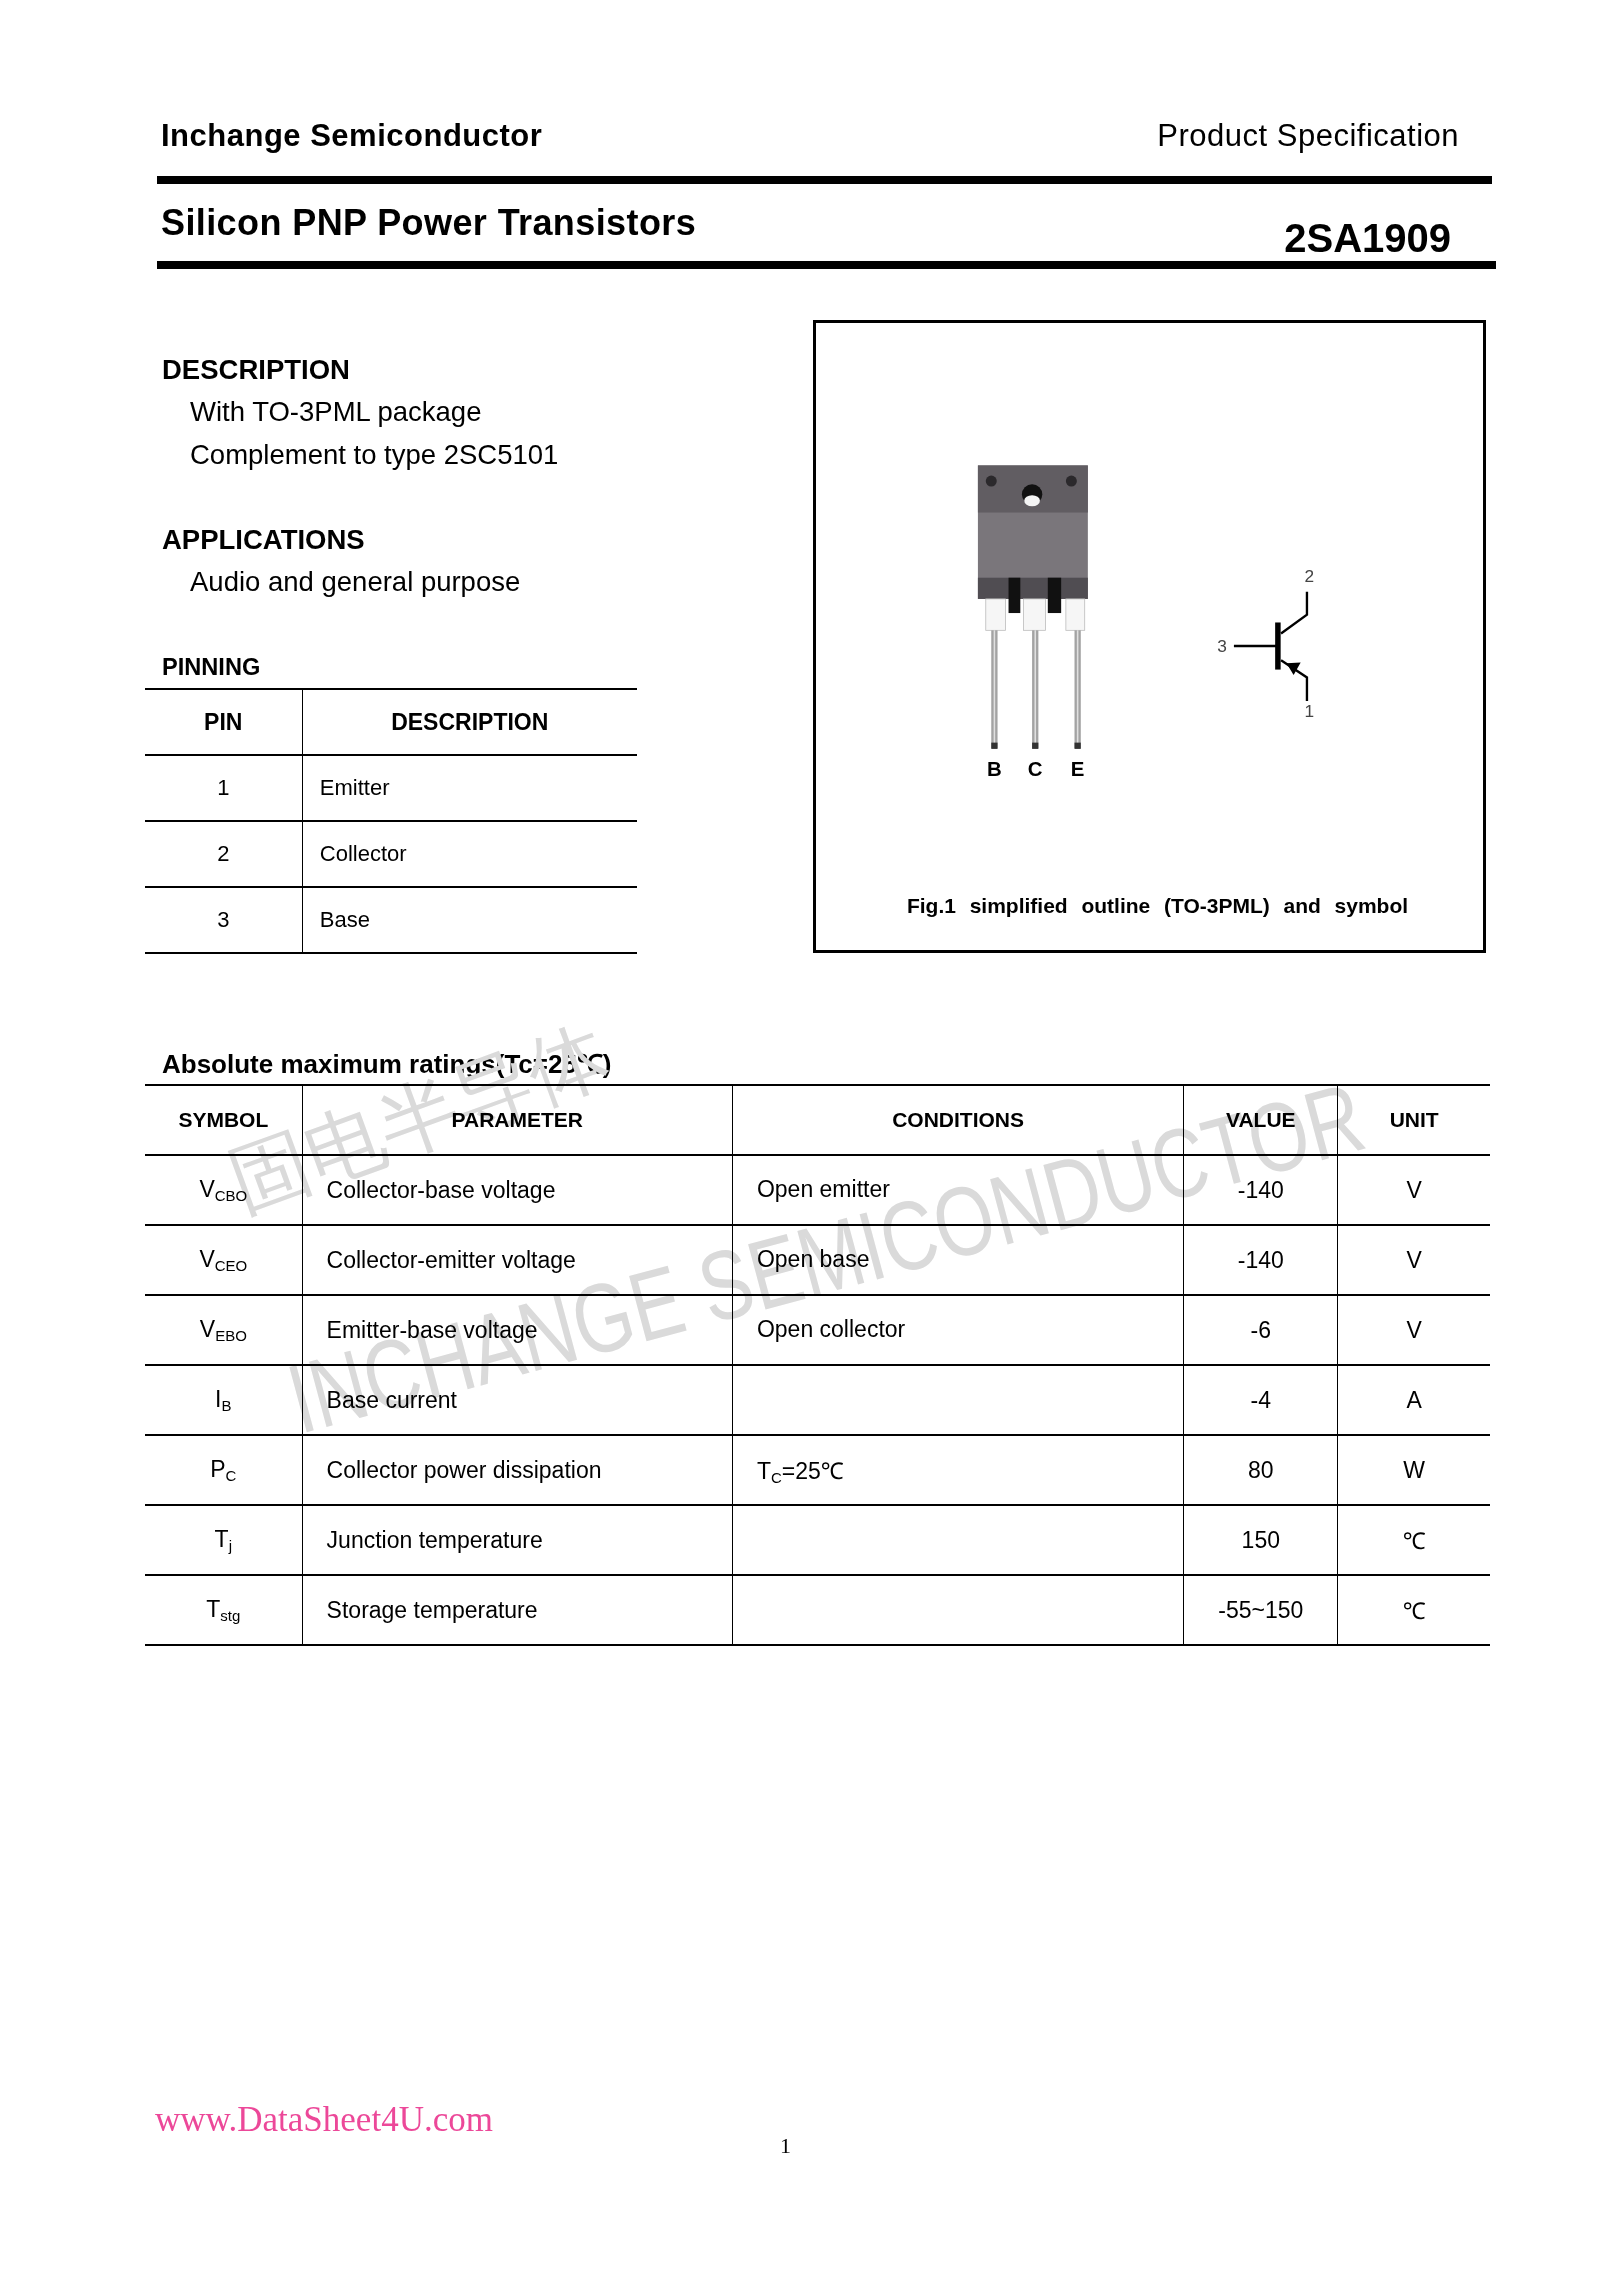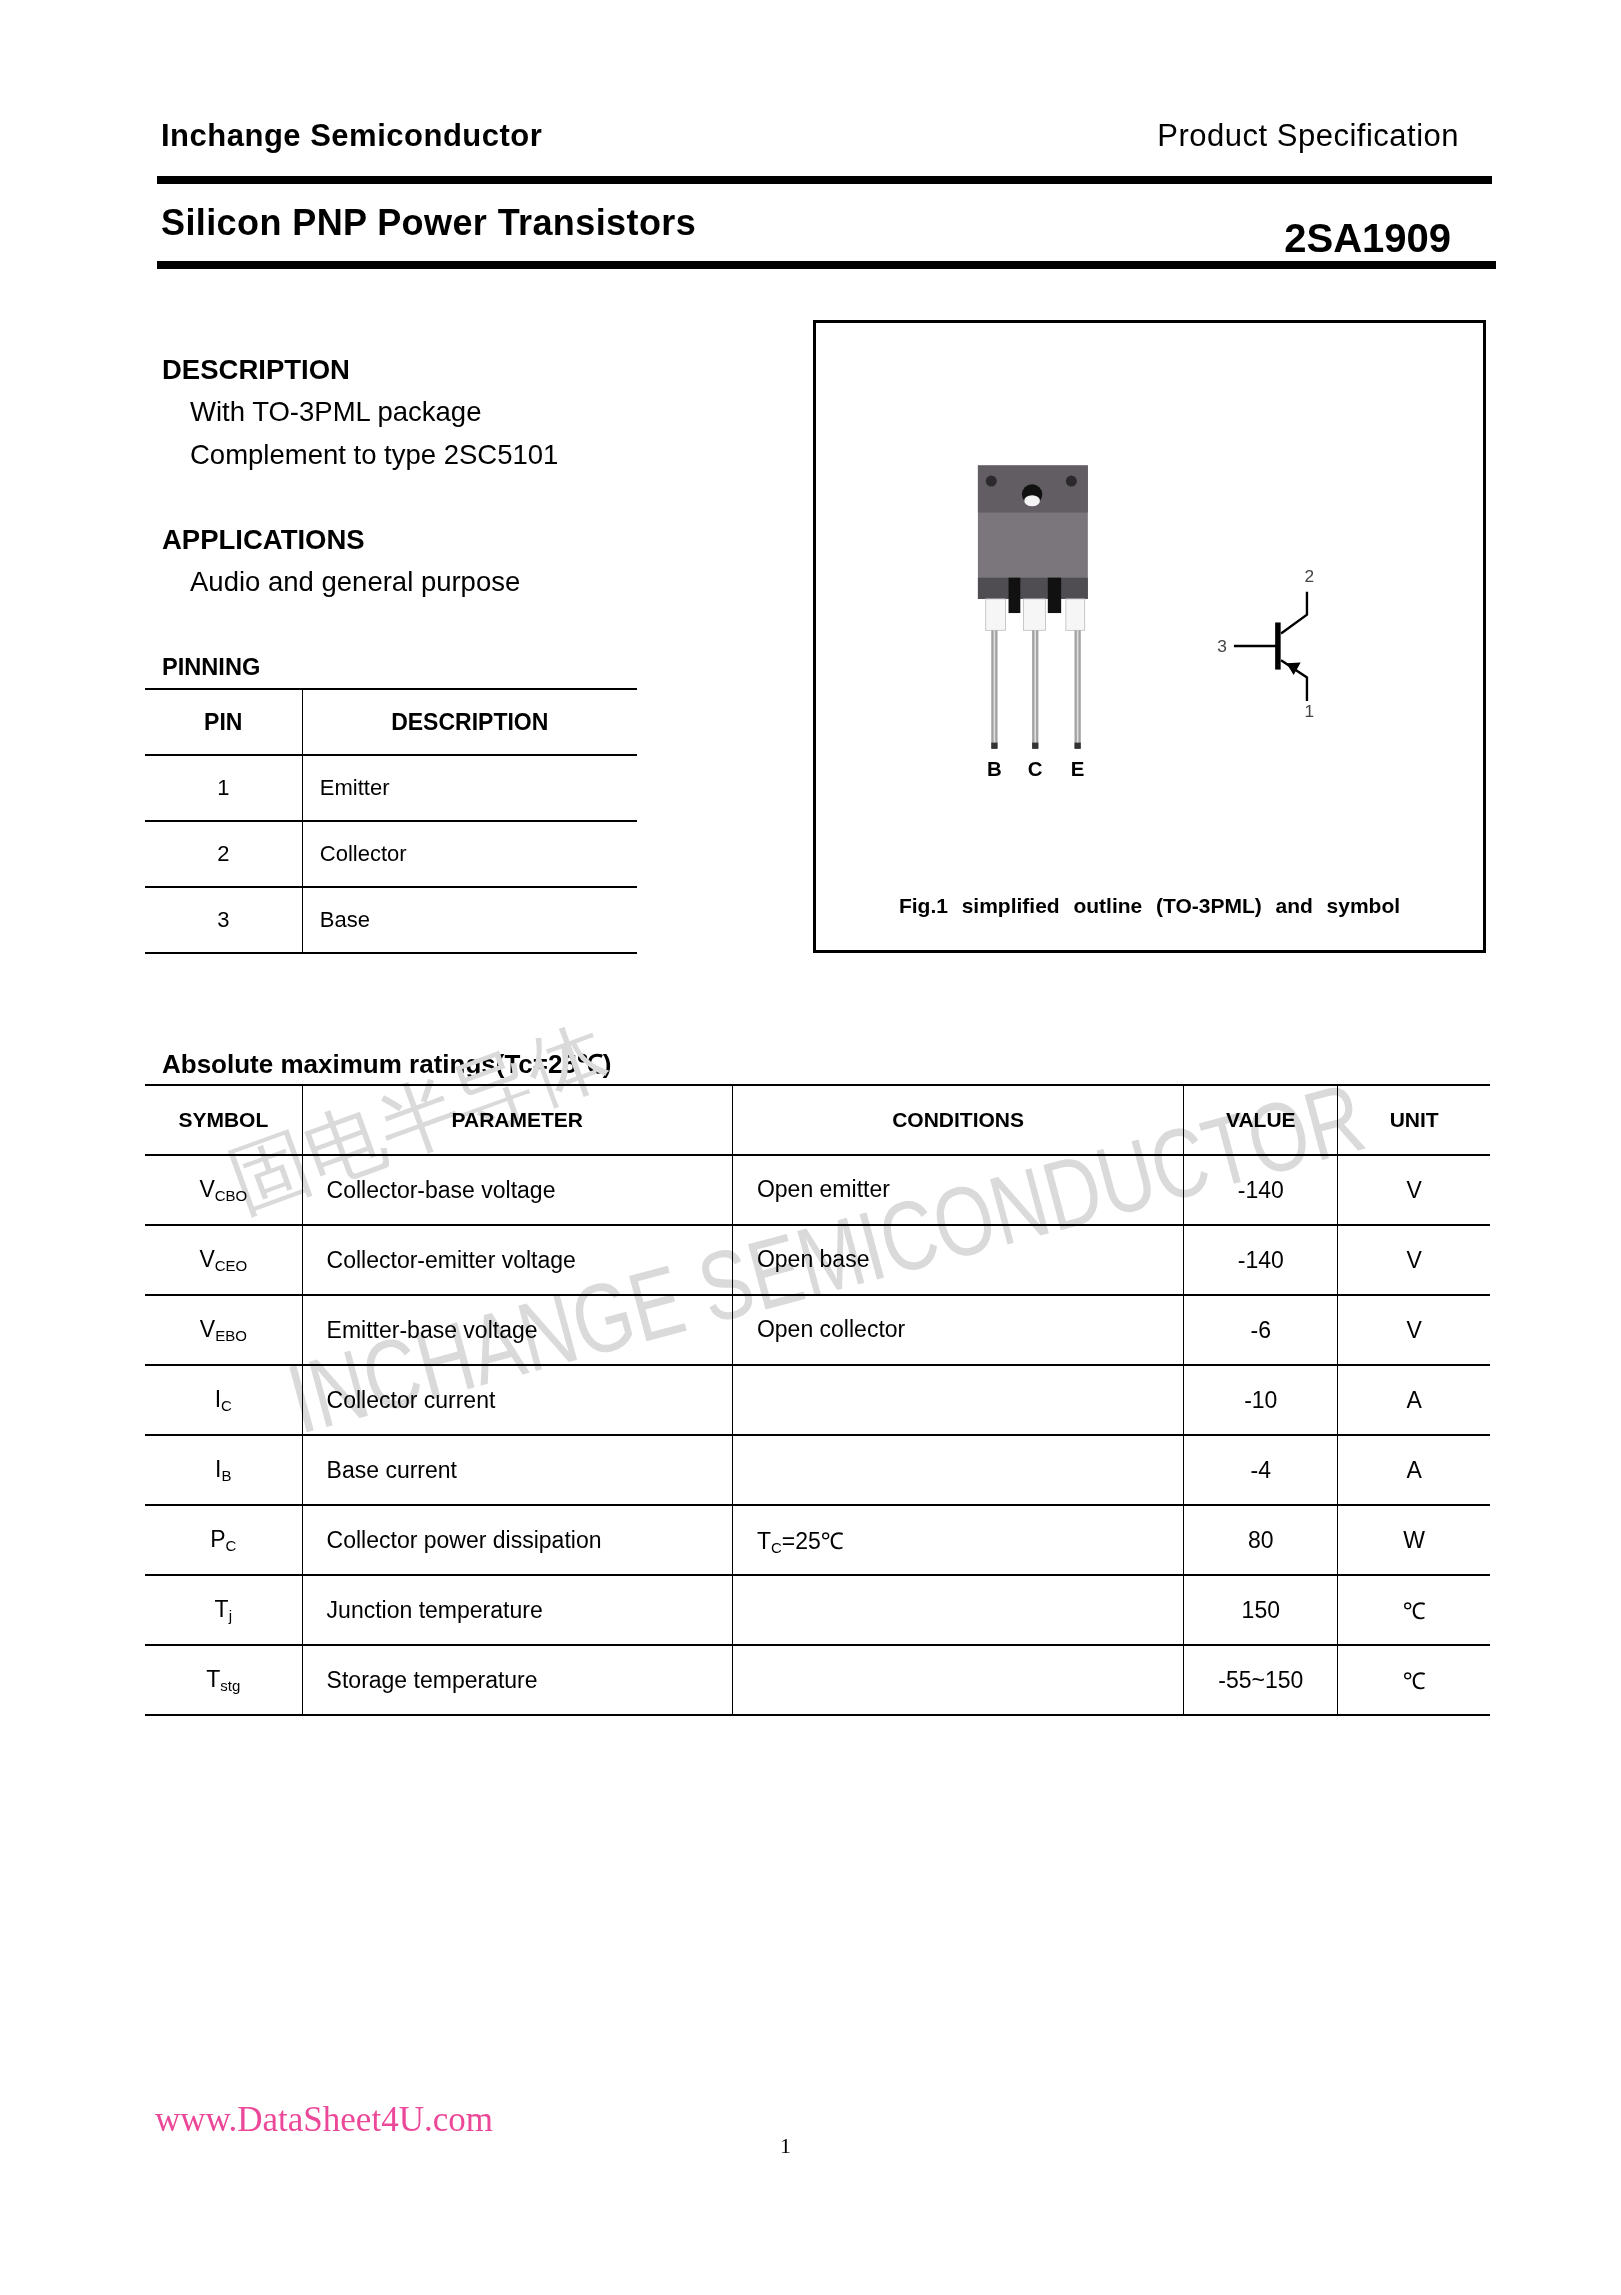--- a/index.html
+++ b/index.html
@@ -27,21 +27,21 @@
   .pin-table tr:first-child th { border-top: 2.4px solid #000; }
   .pin-table .c1 { border-right: 1.6px solid #000; text-align: center; }
   .pin-table th { font-size: 23px; font-weight: bold; text-align: center; margin-top: 24px; }
   .pin-table td { font-size: 22px; }
   .pin-table td.desc { padding-left: 17.3px; text-align: left; }
 
   
   .fig-box { position: absolute; left: 813px; top: 320px; width: 667px; height: 627px;
              border: 3.1px solid #000; border-bottom-width: 3.9px; }
   .fig-svg { position: absolute; left: -3.1px; top: -3.1px; }
-  .fig-caption { position: absolute; left: 0; width: 100%; top: 572px; text-align: center;
+  .fig-caption { position: absolute; left: 8px; width: 100%; top: 572px; text-align: center;
                  font-size: 21px; font-weight: bold; word-spacing: 7.9px; line-height: 1; }
 
   
   .rat-title { left: 162px; top: 1051px; font-size: 26px; font-weight: bold; }
   .rat-table { position: absolute; left: 145px; top: 1084px; width: 1345px;
                border-collapse: collapse; table-layout: fixed; z-index: 2; }
   .rat-table th, .rat-table td { height: 68px; padding: 0; border-bottom: 2.4px solid #000;
                border-right: 1.6px solid #000; }
   .rat-table th:last-child, .rat-table td:last-child { border-right: none; }
   .rat-table tr:first-child th { border-top: 2.4px solid #000; }
@@ -193,27 +193,20 @@
     <td class="ctr">V</td>
   </tr>
   <tr>
     <td class="ctr"><span>V</span><sub>EBO</sub></td>
     <td class="lft">Emitter-base voltage</td>
     <td class="lft cond"><span>Open collector</span><sub></sub><span></span></td>
     <td class="ctr">-6</td>
     <td class="ctr">V</td>
   </tr>
   <tr>
-    <td class="ctr"><span>I</span><sub>C</sub></td>
-    <td class="lft">Collector current</td>
-    <td class="lft cond"><span></span><sub></sub><span></span></td>
-    <td class="ctr">-10</td>
-    <td class="ctr">A</td>
-  </tr>
-  <tr>
     <td class="ctr"><span>I</span><sub>B</sub></td>
     <td class="lft">Base current</td>
     <td class="lft cond"><span></span><sub></sub><span></span></td>
     <td class="ctr">-4</td>
     <td class="ctr">A</td>
   </tr>
   <tr>
     <td class="ctr"><span>P</span><sub>C</sub></td>
     <td class="lft">Collector power dissipation</td>
     <td class="lft cond"><span>T</span><sub>C</sub><span>=25℃</span></td>

